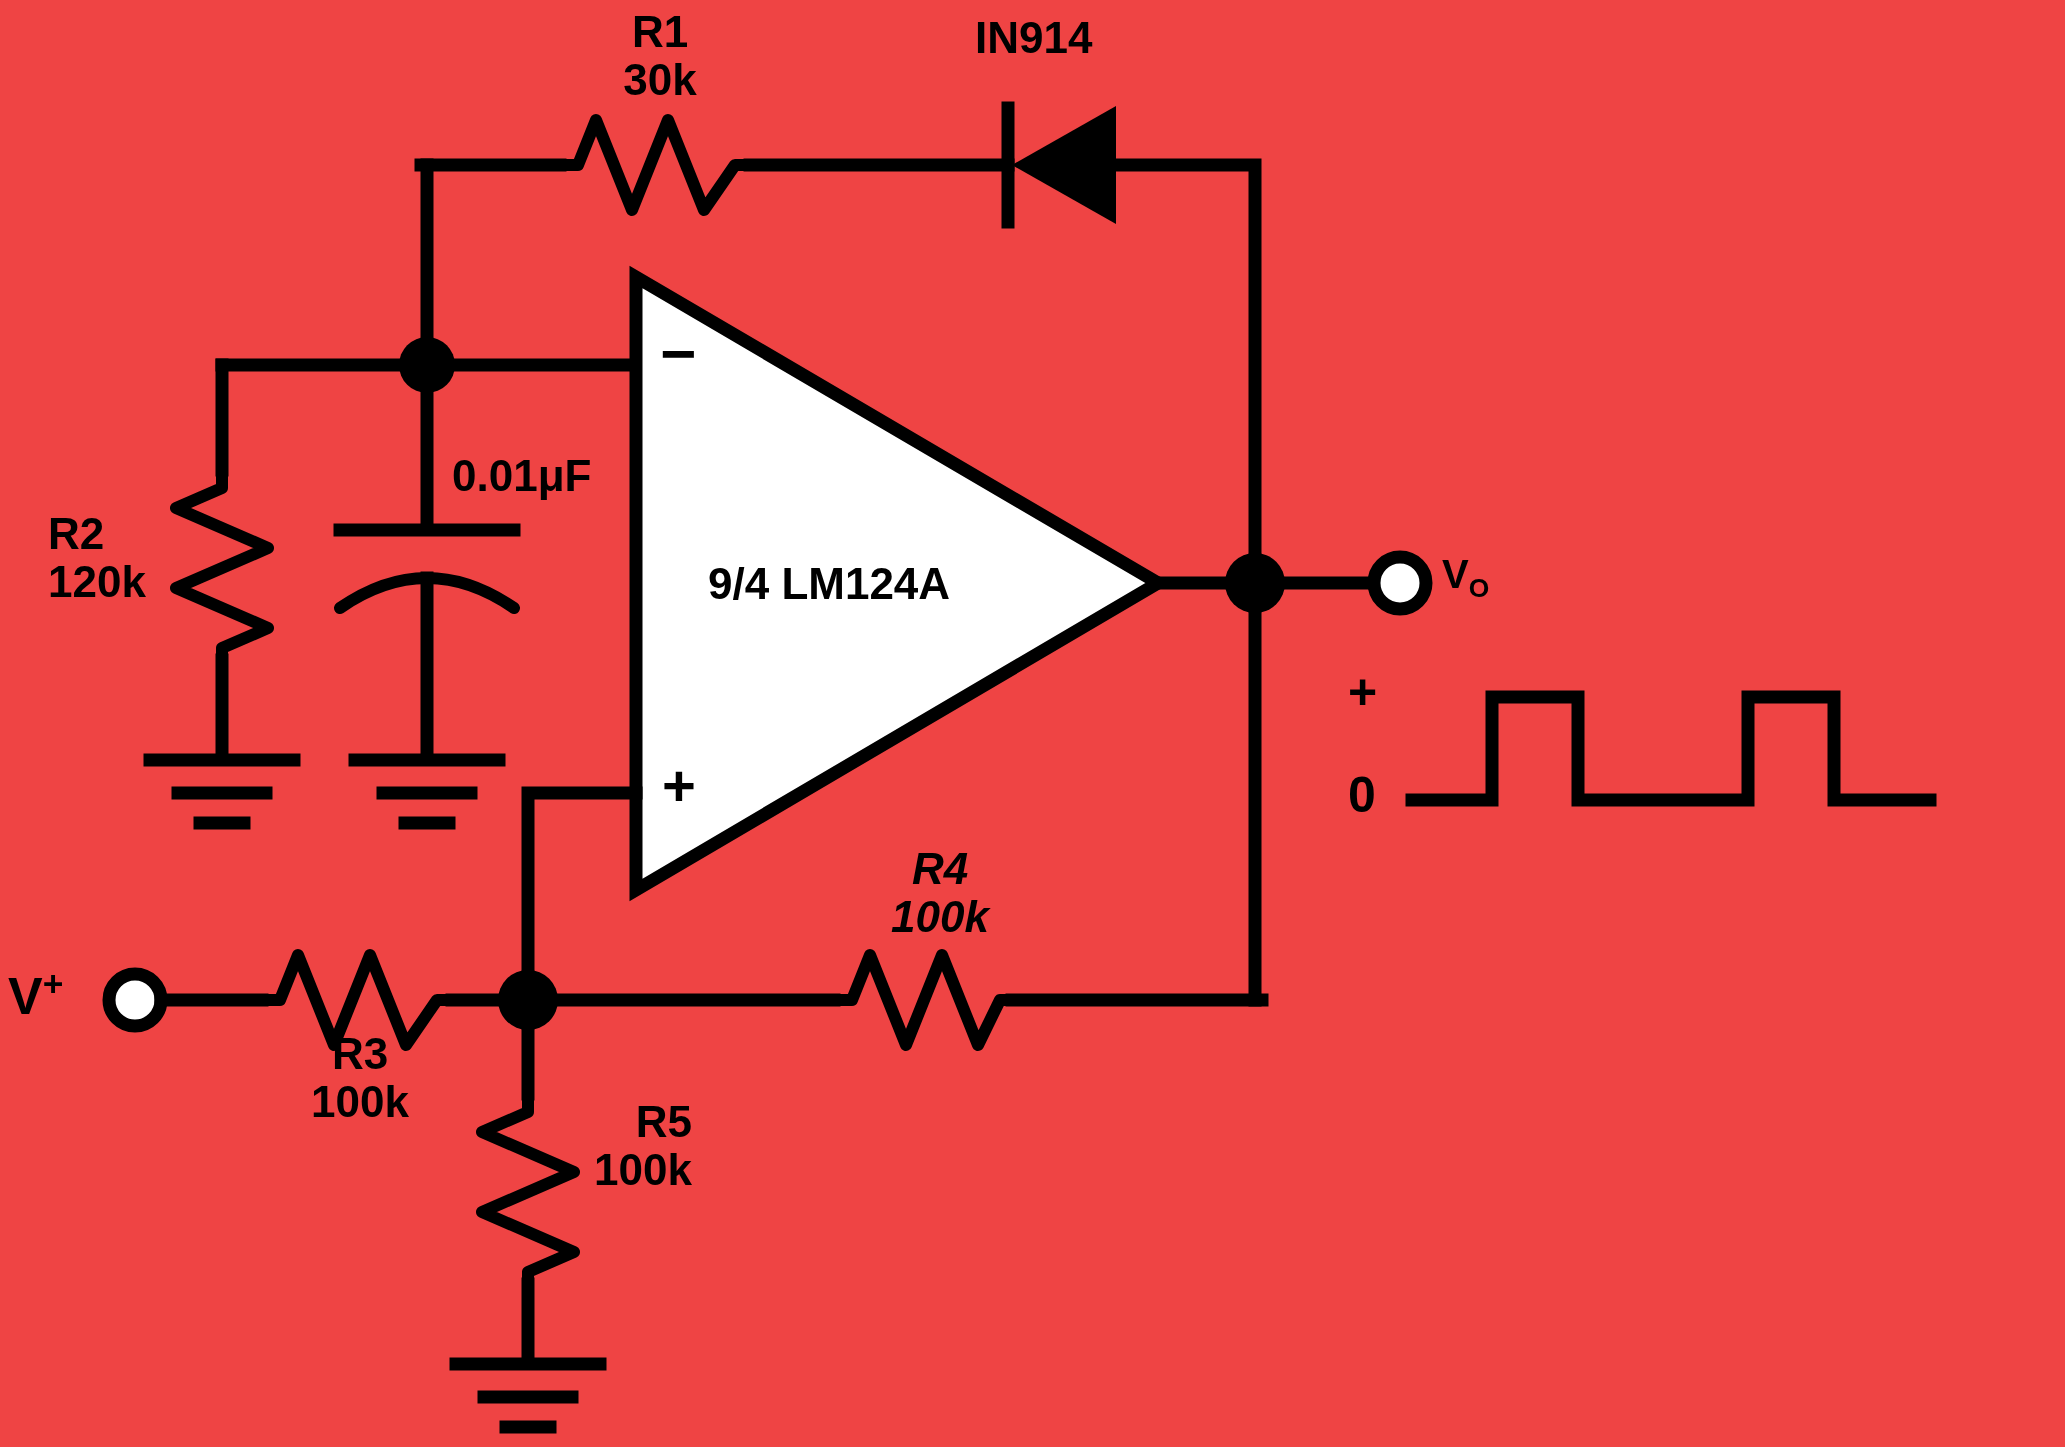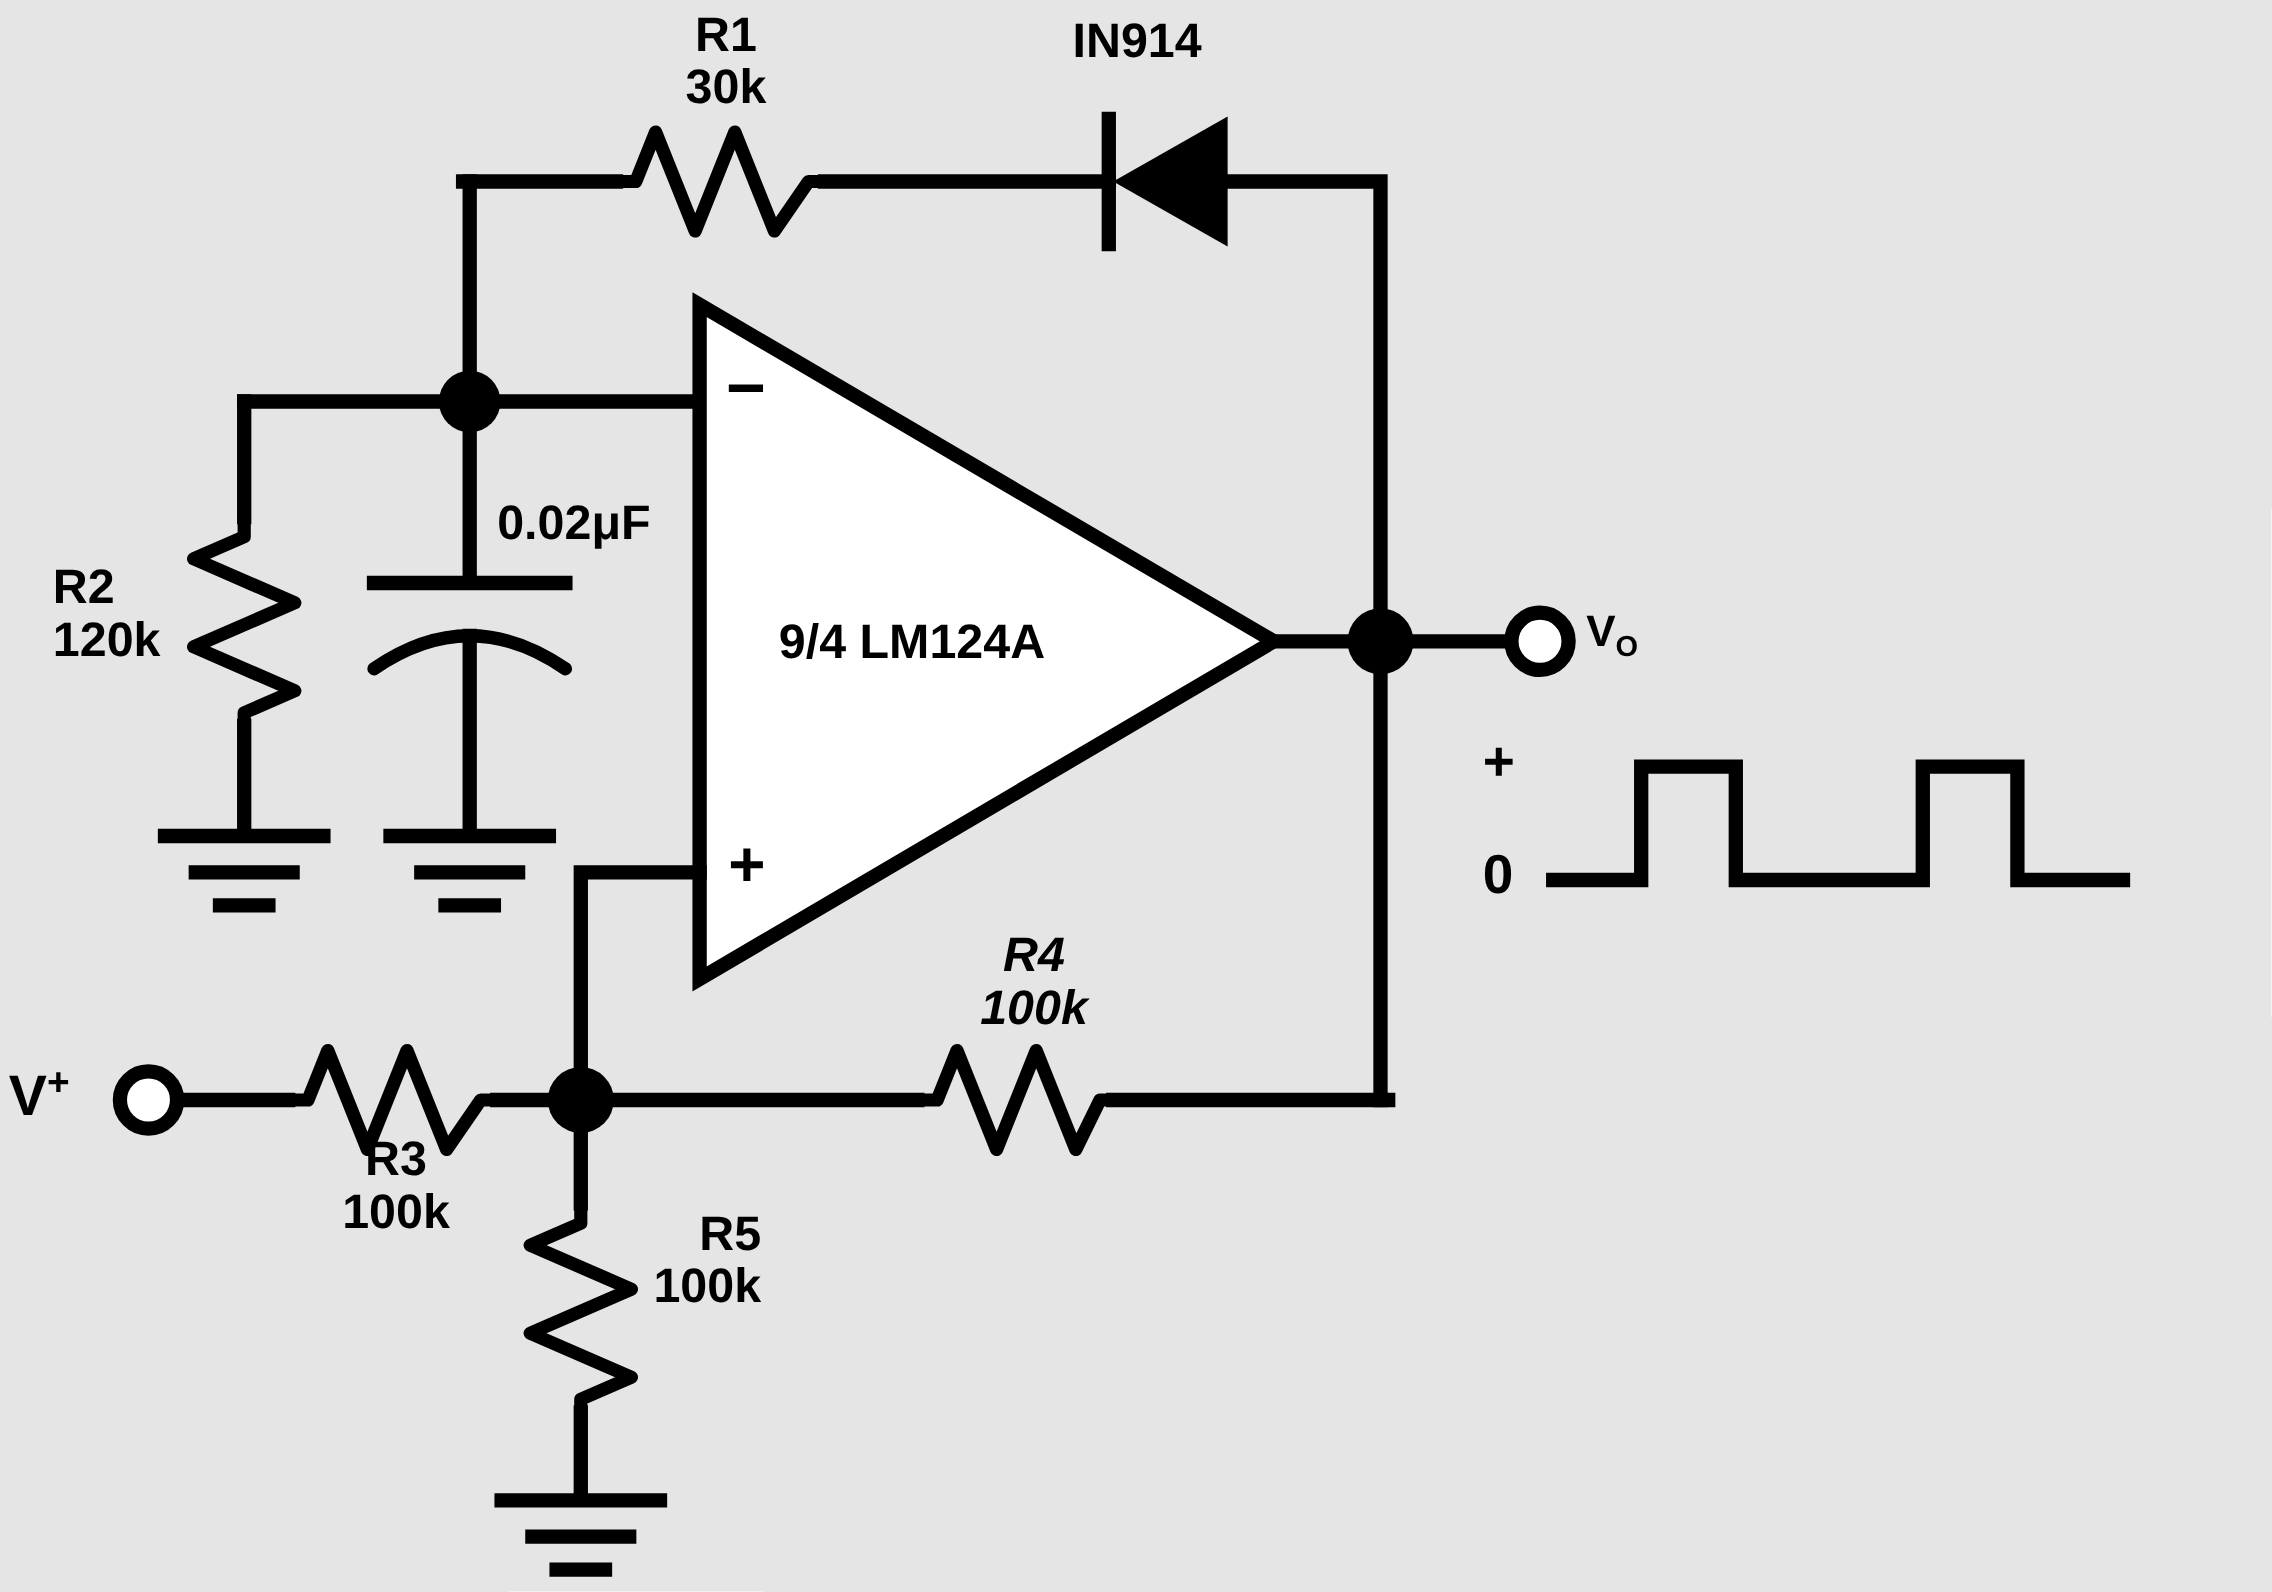--- a/index.html
+++ b/index.html
@@ -4,21 +4,21 @@
 <style>
   html, body {
     margin: 0;
     padding: 0;
     background: #ffffff;
   }
   #root {
     position: relative;
     width: 2065px;
     height: 1447px;
-    background: #e5e5e5;
+    background: #ef4444;
     font-family: "Liberation Sans", sans-serif;
   }
   svg.schematic {
     position: absolute;
     left: 0;
     top: 0;
     width: 2065px;
     height: 1447px;
   }
   .wire {
@@ -167,21 +167,21 @@
   </div>
 
   <div class="lbl big" style="left:975px; top:14px;">IN914</div>
 
   <div class="lbl big" style="left:48px; top:510px; text-align:left; width:110px;">
     <div>R2</div>
     <div>120k</div>
   </div>
 
   <div class="lbl big" style="left:452px; top:452px;">
-    <span>0.02</span><span>μF</span>
+    <span>0.01</span><span>μF</span>
   </div>
 
   <div class="lbl big" style="left:708px; top:560px;">9/4 LM124A</div>
 
   <div class="sign" style="left:660px; top:318px; font-size:62px;">−</div>
 
   <div class="sign" style="left:662px; top:752px; font-size:58px;">+</div>
 
   <div class="lbl" style="left:1442px; top:553px; font-size:40px;">
     <span>V</span><span class="sub">O</span>

